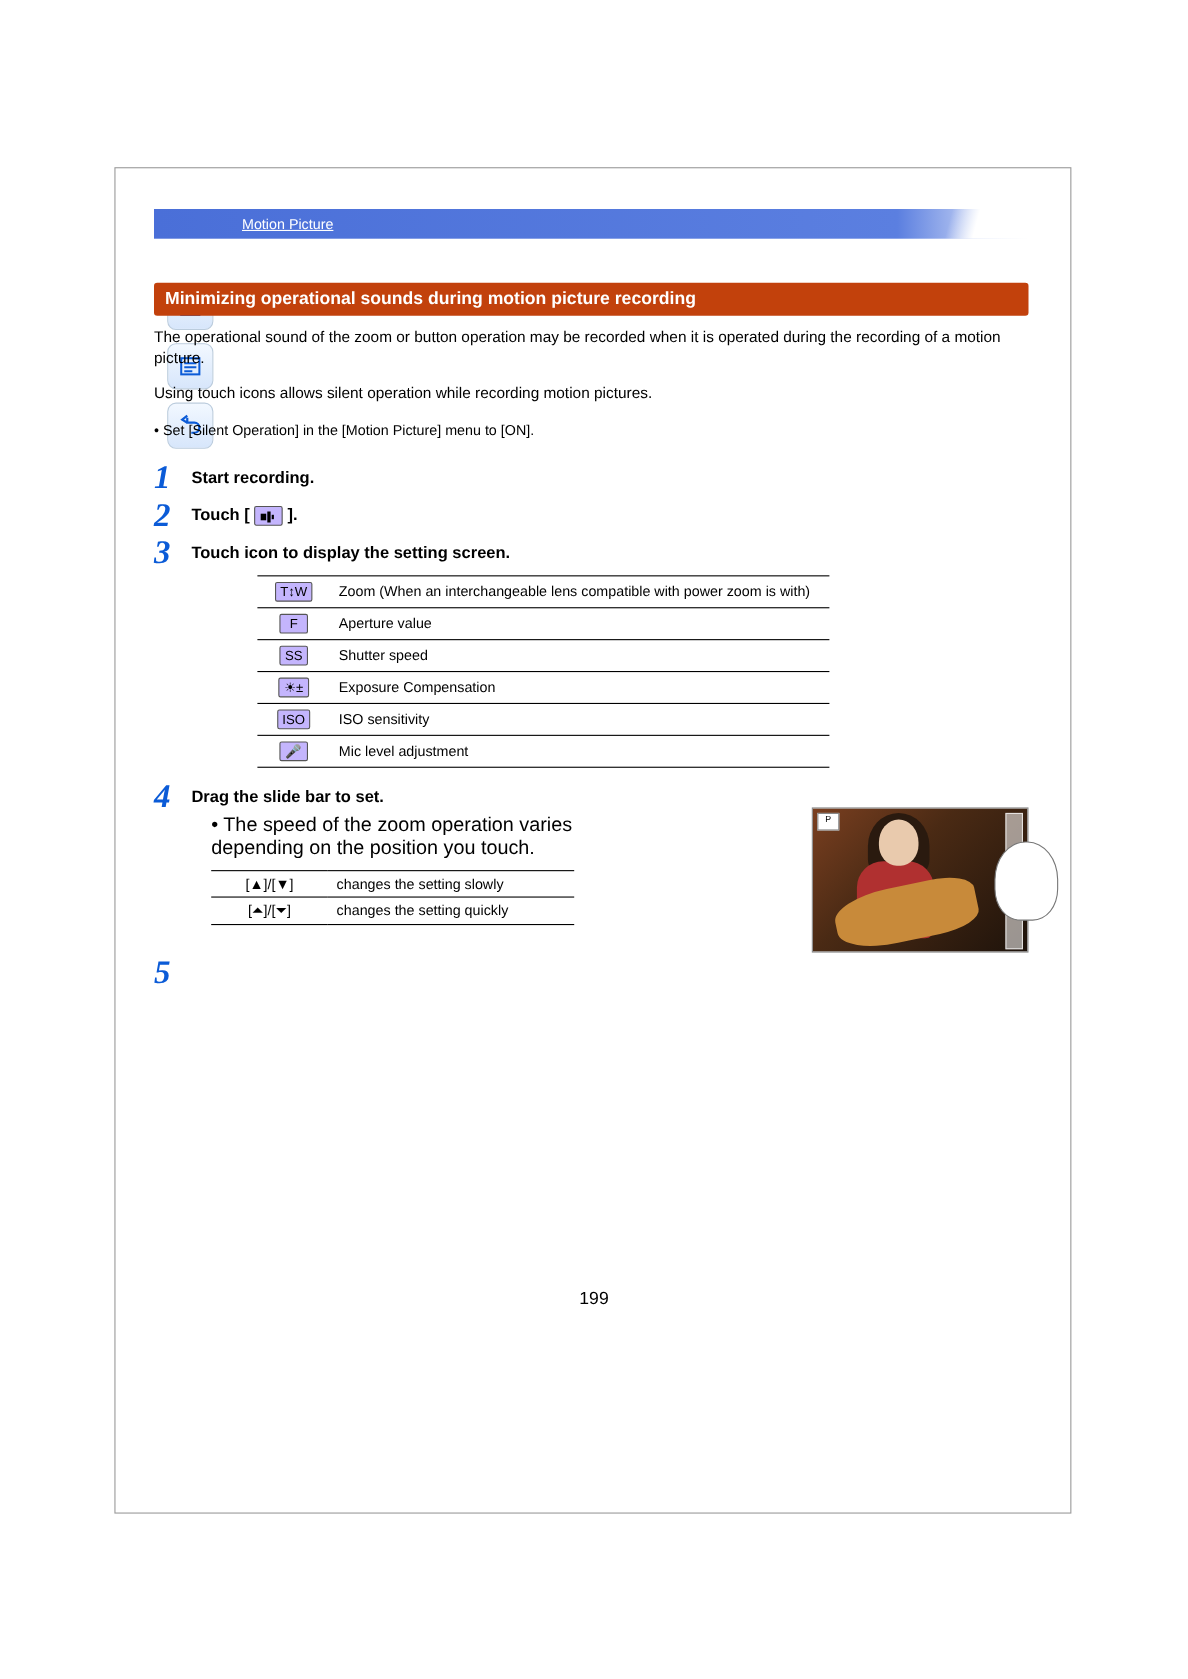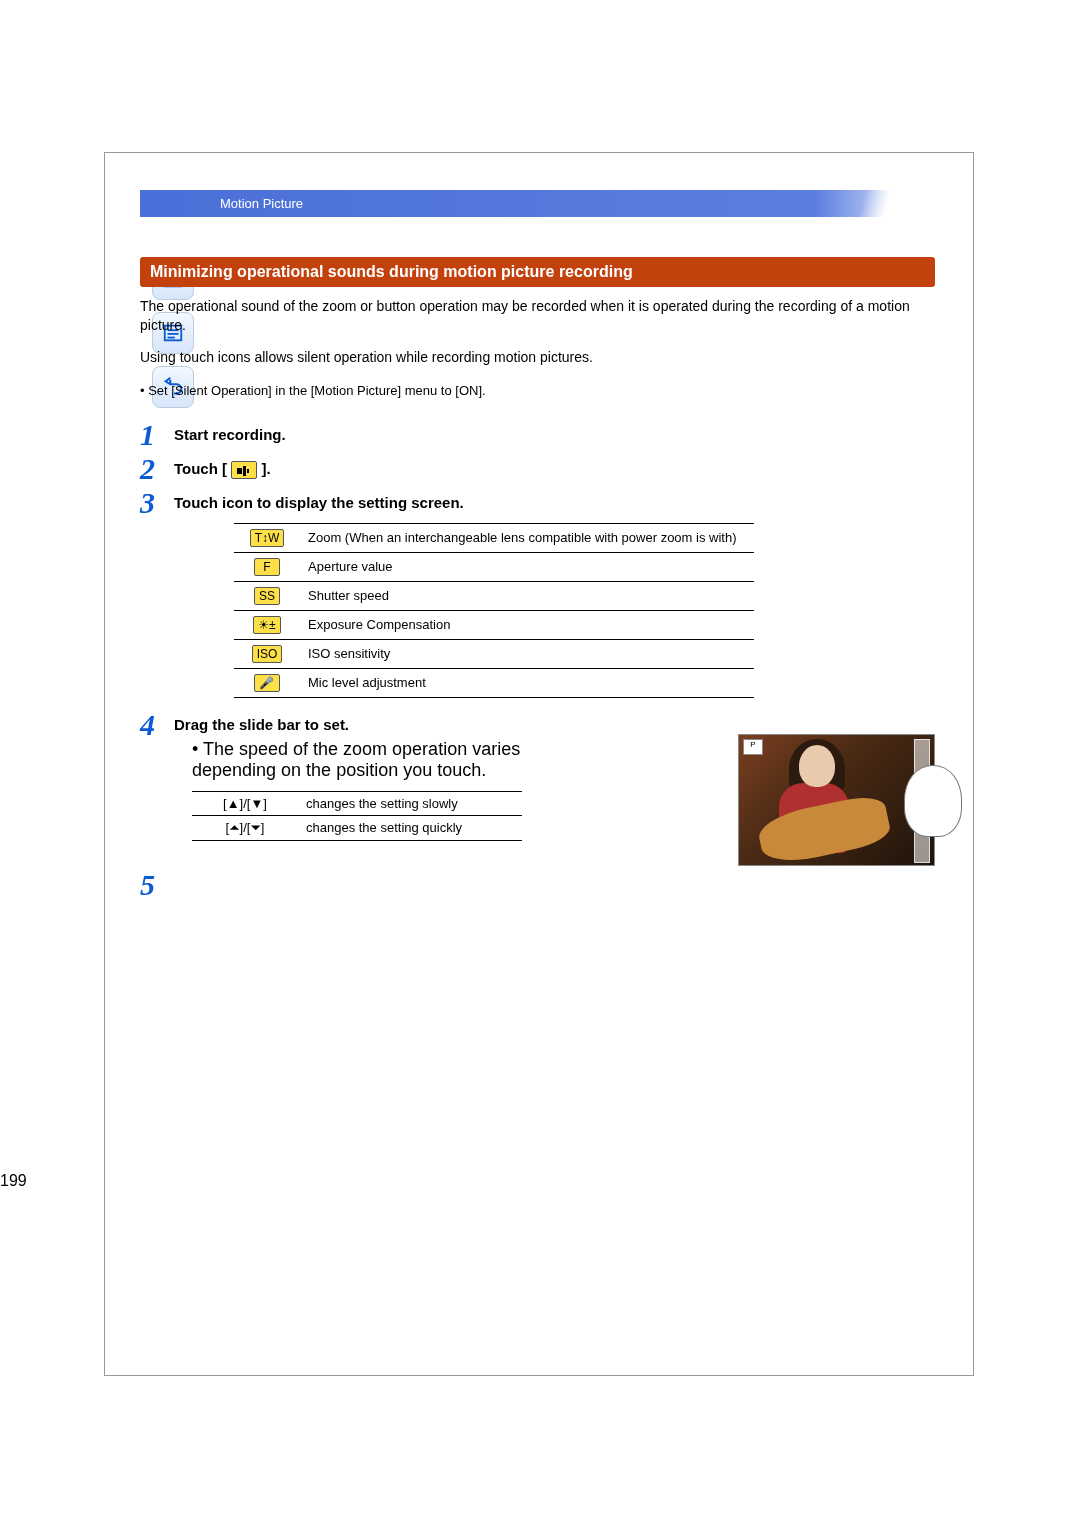--- a/index.html
+++ b/index.html
@@ -18,20 +18,21 @@
     left: 140px;
     top: 190px;
     width: 795px;
   }
   .breadcrumb-tab {
     background: linear-gradient(to right, #4a6fd8, #5b7fe0 85%, #fff 100%);
     color: #fff;
     font-size: 13px;
     padding: 6px 80px 6px 80px;
     position: relative;
+    text-decoration: underline;
   }
   .breadcrumb-tab::after {
     content: "";
     position: absolute;
     right: 0; top: 0;
     width: 120px; height: 100%;
     background: linear-gradient(105deg, rgba(255,255,255,0) 40%, #fff 60%);
   }
   .section-title {
     background: #c2410c;
@@ -77,21 +78,21 @@
     font-size: 15px;
   }
   .icon-box {
     display: inline-block;
     border: 1px solid #555;
     border-radius: 2px;
     padding: 0 4px;
     font-size: 12px;
     line-height: 16px;
     vertical-align: middle;
-    background: #fde047;
+    background: #c4b5fd;
     font-weight: normal;
     min-width: 16px;
   }
   table.settings {
     border-collapse: collapse;
     width: 520px;
     margin-top: 12px;
     margin-left: 60px;
   }
   table.settings td {
@@ -160,21 +161,21 @@
     border: 1px solid #bcd;
     border-radius: 8px;
     background: linear-gradient(#f2f8ff,#d7e6fb);
     display: flex; align-items: center; justify-content: center;
     color: #0b5bd7;
     margin-bottom: 12px;
   }
   .page-number {
     position: absolute;
     left: 0; width: 100%;
-    text-align: left;
+    text-align: center;
     top: 1172px;
     font-size: 16px;
   }
   .border-frame {
     position: absolute;
     left: 104px; top: 152px;
     width: 868px; height: 1222px;
     border: 1px solid #999;
     pointer-events: none;
   }

